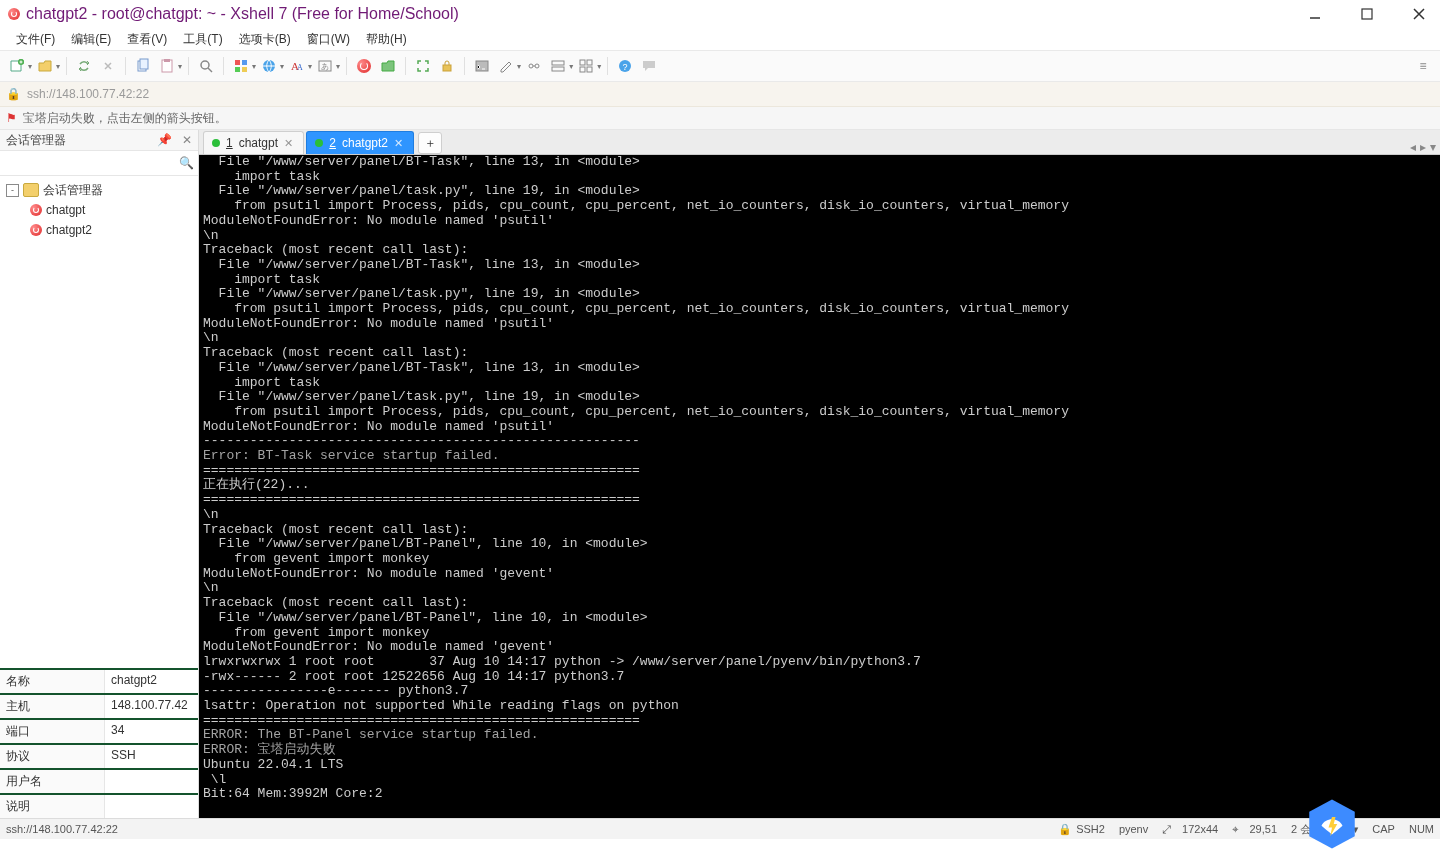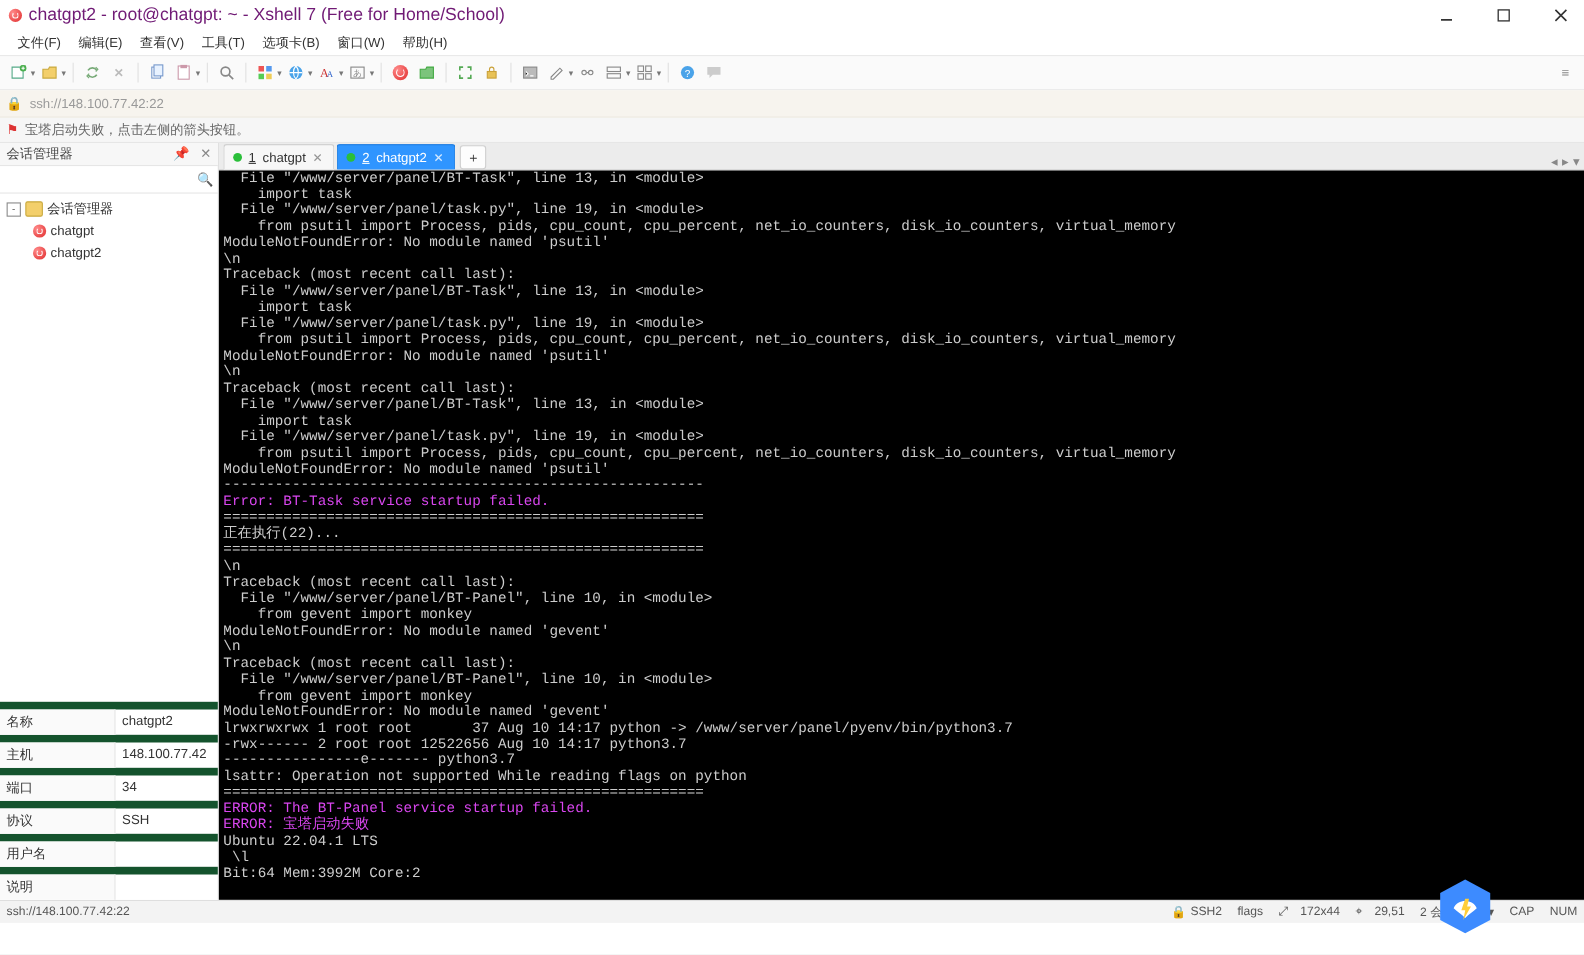--- a/index.html
+++ b/index.html
@@ -31,37 +31,37 @@
   .searchrow{height:24px;border-bottom:1px solid #e6e6e6;display:flex;align-items:center;padding:0 4px}
   .searchrow input{flex:1;border:none;outline:none;font-size:12px;padding:2px 2px}
   .searchrow .glass{color:#888;cursor:pointer}
   .tree{flex:1;overflow:auto;padding:4px 0}
   .treerow{display:flex;align-items:center;height:20px;padding:0 6px;gap:4px;cursor:pointer}
   .treerow.indent{padding-left:30px}
   .twisty{width:11px;height:11px;border:1px solid #8a8a8a;display:flex;align-items:center;justify-content:center;font-size:9px;line-height:1;color:#555;background:#fff}
   .folder-ico{width:14px;height:12px;background:#f3cf6b;border:1px solid #c9a93e;border-radius:2px}
   .sess-ico{width:12px;height:12px;border-radius:50%;background:radial-gradient(circle at 30% 30%,#ff8a8a,#e02b2b);position:relative}
   .sess-ico::after{content:"";position:absolute;inset:3px 3px 3px 3px;border:1.5px solid #fff;border-top-color:transparent;border-radius:50%}
-  .proprow{display:flex;border-top:7px solid #14532d}
+  .proprow{display:flex;border-top:2px solid #14532d}
   .proprow>div{padding:3px 6px}
   .propk{width:92px;border-right:1px solid #e6e6e6;background:#fafafa}
   .propv{flex:1}
   
   .right{flex:1;display:flex;flex-direction:column}
   .tabstrip{height:24px;background:#ececec;border-bottom:1px solid #ccc;display:flex;align-items:flex-end;justify-content:space-between;padding:0 4px}
   .tabs-left{display:flex;align-items:flex-end}
   .tab{height:22px;display:flex;align-items:center;gap:6px;padding:0 10px 0 8px;border:1px solid #cfcfcf;border-bottom:none;background:#f7f7f7;margin-right:2px;border-radius:3px 3px 0 0;cursor:pointer;position:relative}
   .tab.active{background:#2f95ff;color:#fff;border-color:#1f7de0}
   .tabdot{width:8px;height:8px;border-radius:50%;background:#2bbf3a}
   .tab .x{opacity:.5;font-size:11px}
   .tab.active .x{color:#fff;opacity:.8}
   .tab-add{width:22px;height:20px;border:1px solid #cfcfcf;border-radius:3px;background:#fdfdfd;display:flex;align-items:center;justify-content:center;margin-left:2px;cursor:pointer}
   .tabs-right{display:flex;align-items:center;gap:4px;color:#888}
   .term{flex:1;background:#000;color:#ccc;font-family:Consolas,"Courier New",monospace;font-size:13px;line-height:14.7px;padding:0 4px;white-space:pre;overflow:hidden}
-  .term .r{color:#d946ef}
+  .term .r{color:#a3a3a3}
   
   .status{height:20px;border-top:1px solid #dcdcdc;background:#f3f3f3;display:flex;align-items:center;justify-content:space-between;padding:0 6px;font-size:11px;color:#555}
   .status .cells{display:flex;align-items:center;gap:14px}
   .status .cell{display:flex;align-items:center;gap:4px}
   .lock-g{color:#2fa84f}
   .bird{position:absolute;right:80px;bottom:16px;width:56px;height:56px;pointer-events:none}
   
   .ic{width:16px;height:16px}
 </style>
 </head>
@@ -350,21 +350,21 @@
   </div>
 </div>
 
 <div class="status">
   <div>ssh://148.100.77.42:22</div>
   <div class="cells">
     <span class="cell">
         <span class="lock-g">🔒</span>
         <span>SSH2</span>
       </span>
-    <span class="cell">flags</span>
+    <span class="cell">pyenv</span>
     <span class="cell"><span>⤢</span>&nbsp;<span>172x44</span></span>
     <span class="cell"><span>⌖</span>&nbsp;<span>29,51</span></span>
     <span class="cell">2 会话</span>
     <span class="cell"><span>▴</span>&nbsp;<span>▾</span></span>
     <span class="cell">CAP</span>
     <span class="cell">NUM</span>
   </div>
 </div>
 
 <svg class="bird" viewBox="0 0 64 64">

